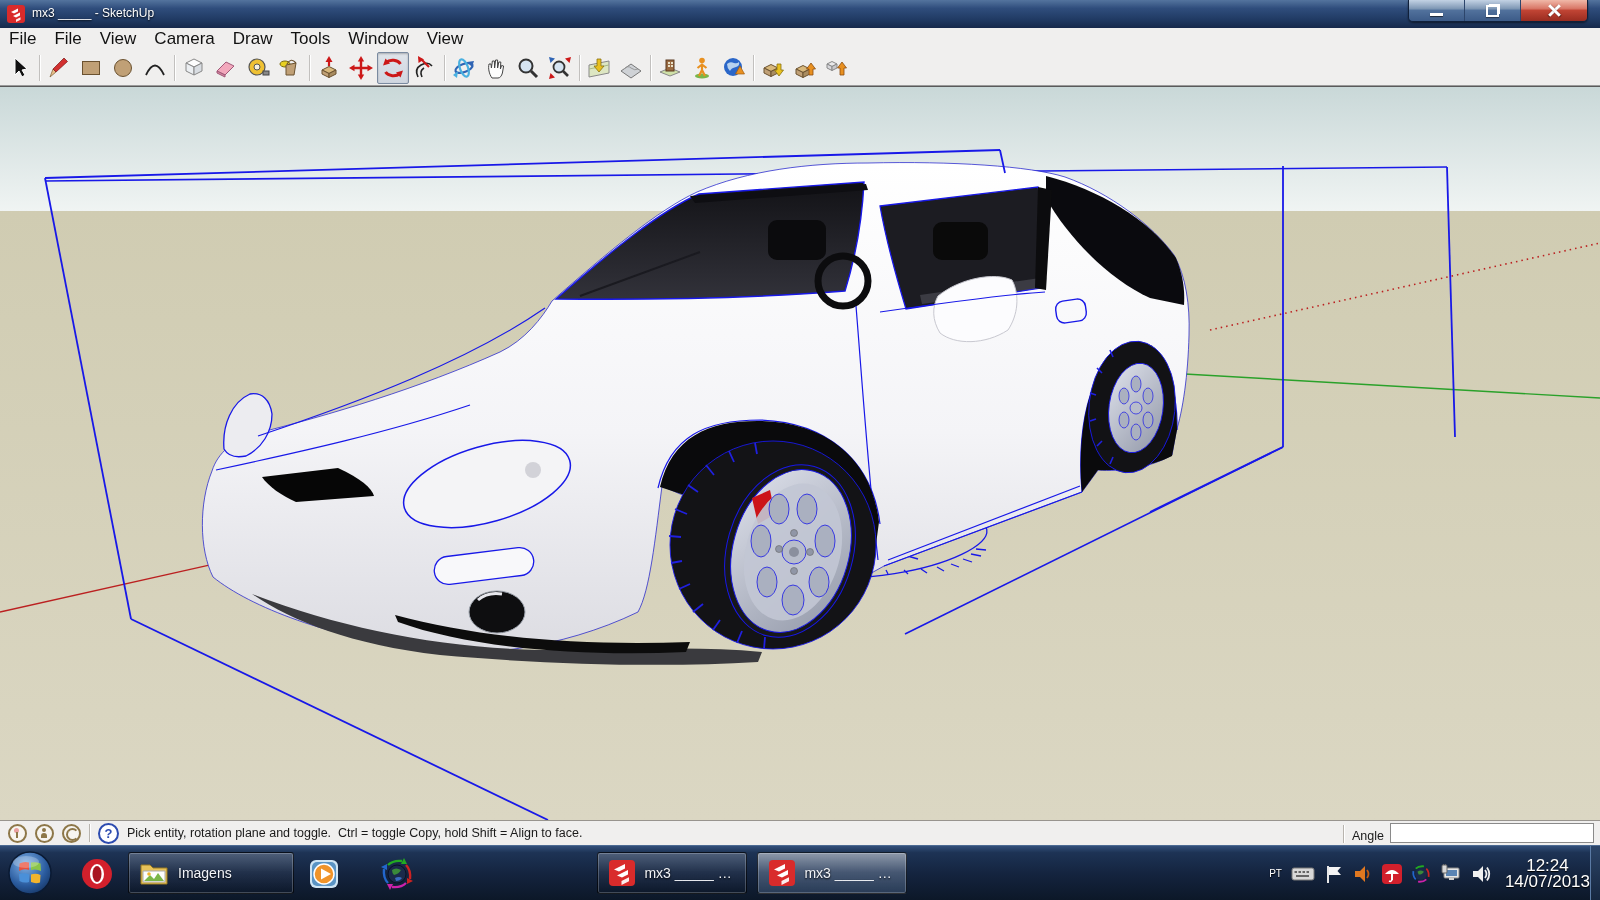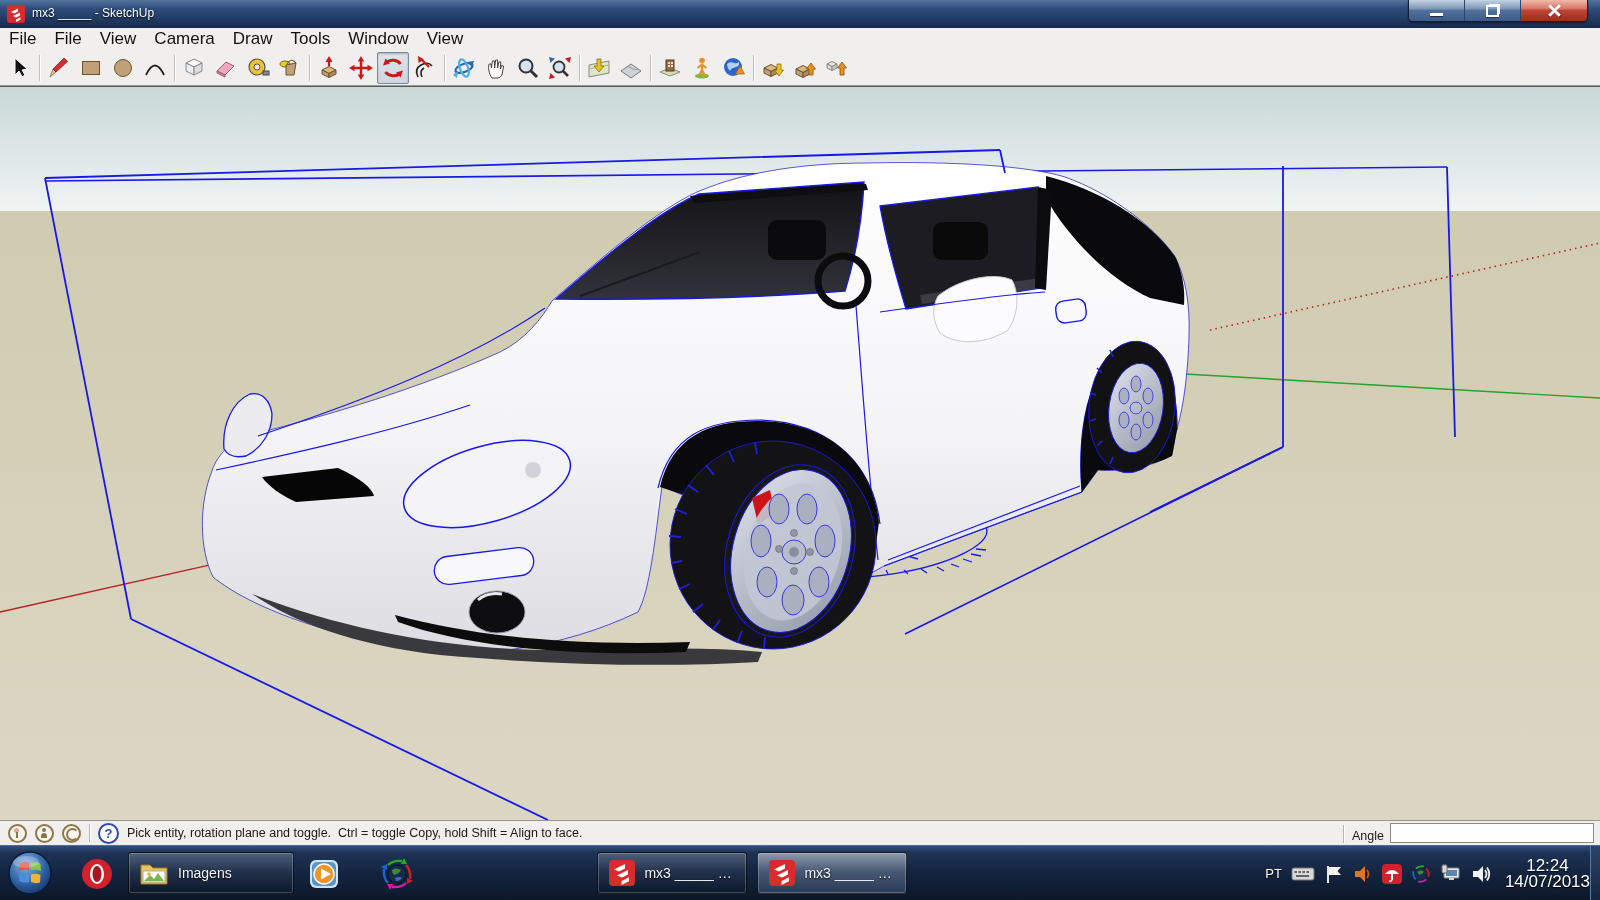--- a/index.html
+++ b/index.html
@@ -68,21 +68,21 @@
   .startorb{position:absolute;left:6px;top:3px;width:48px;height:48px;cursor:pointer;}
   .tb-icon{position:absolute;top:9px;width:38px;height:38px;display:flex;align-items:center;justify-content:center;cursor:pointer;border-radius:3px;}
   .tb-btn{position:absolute;top:6px;height:42px;border:1px solid rgba(0,0,0,.65);border-radius:3px;
     background:linear-gradient(180deg,rgba(255,255,255,.22),rgba(255,255,255,.06) 48%,rgba(0,0,0,.08));
     box-shadow:inset 0 0 0 1px rgba(255,255,255,.22);display:flex;align-items:center;padding:0 10px;box-sizing:border-box;
     color:#f2f4f8;font-size:14px;cursor:pointer;white-space:nowrap;}
   .tb-btn .lbl{margin-left:9px;text-shadow:0 1px 2px #000;overflow:hidden;text-overflow:ellipsis;max-width:100px;}
   .tb-btn.activewin{background:linear-gradient(180deg,rgba(255,255,255,.5),rgba(200,220,245,.28) 48%,rgba(120,160,210,.25));}
   .tray{position:absolute;right:10px;top:0;height:55px;display:flex;align-items:center;}
   .trayicon{margin-left:9px;display:flex;align-items:center;justify-content:center;cursor:pointer;}
-  .tray-lang{color:#fff;font-size:13px;text-shadow:0 1px 1px #000;cursor:pointer;}
+  .tray-lang{color:#fff;font-size:10px;text-shadow:0 1px 1px #000;cursor:pointer;}
   .clock{margin-left:12px;color:#fff;font-size:17px;text-align:center;line-height:16px;text-shadow:0 1px 1px #000;cursor:pointer;}
   .showdesktop{position:absolute;right:0;top:0;width:9px;height:55px;border-left:1px solid #5a7aa4;
     background:linear-gradient(180deg,#2c4568,#16263e);cursor:pointer;}
 </style>
 </head>
 <body>
 
 <div id="screen">
 
   <div class="titlebar">

